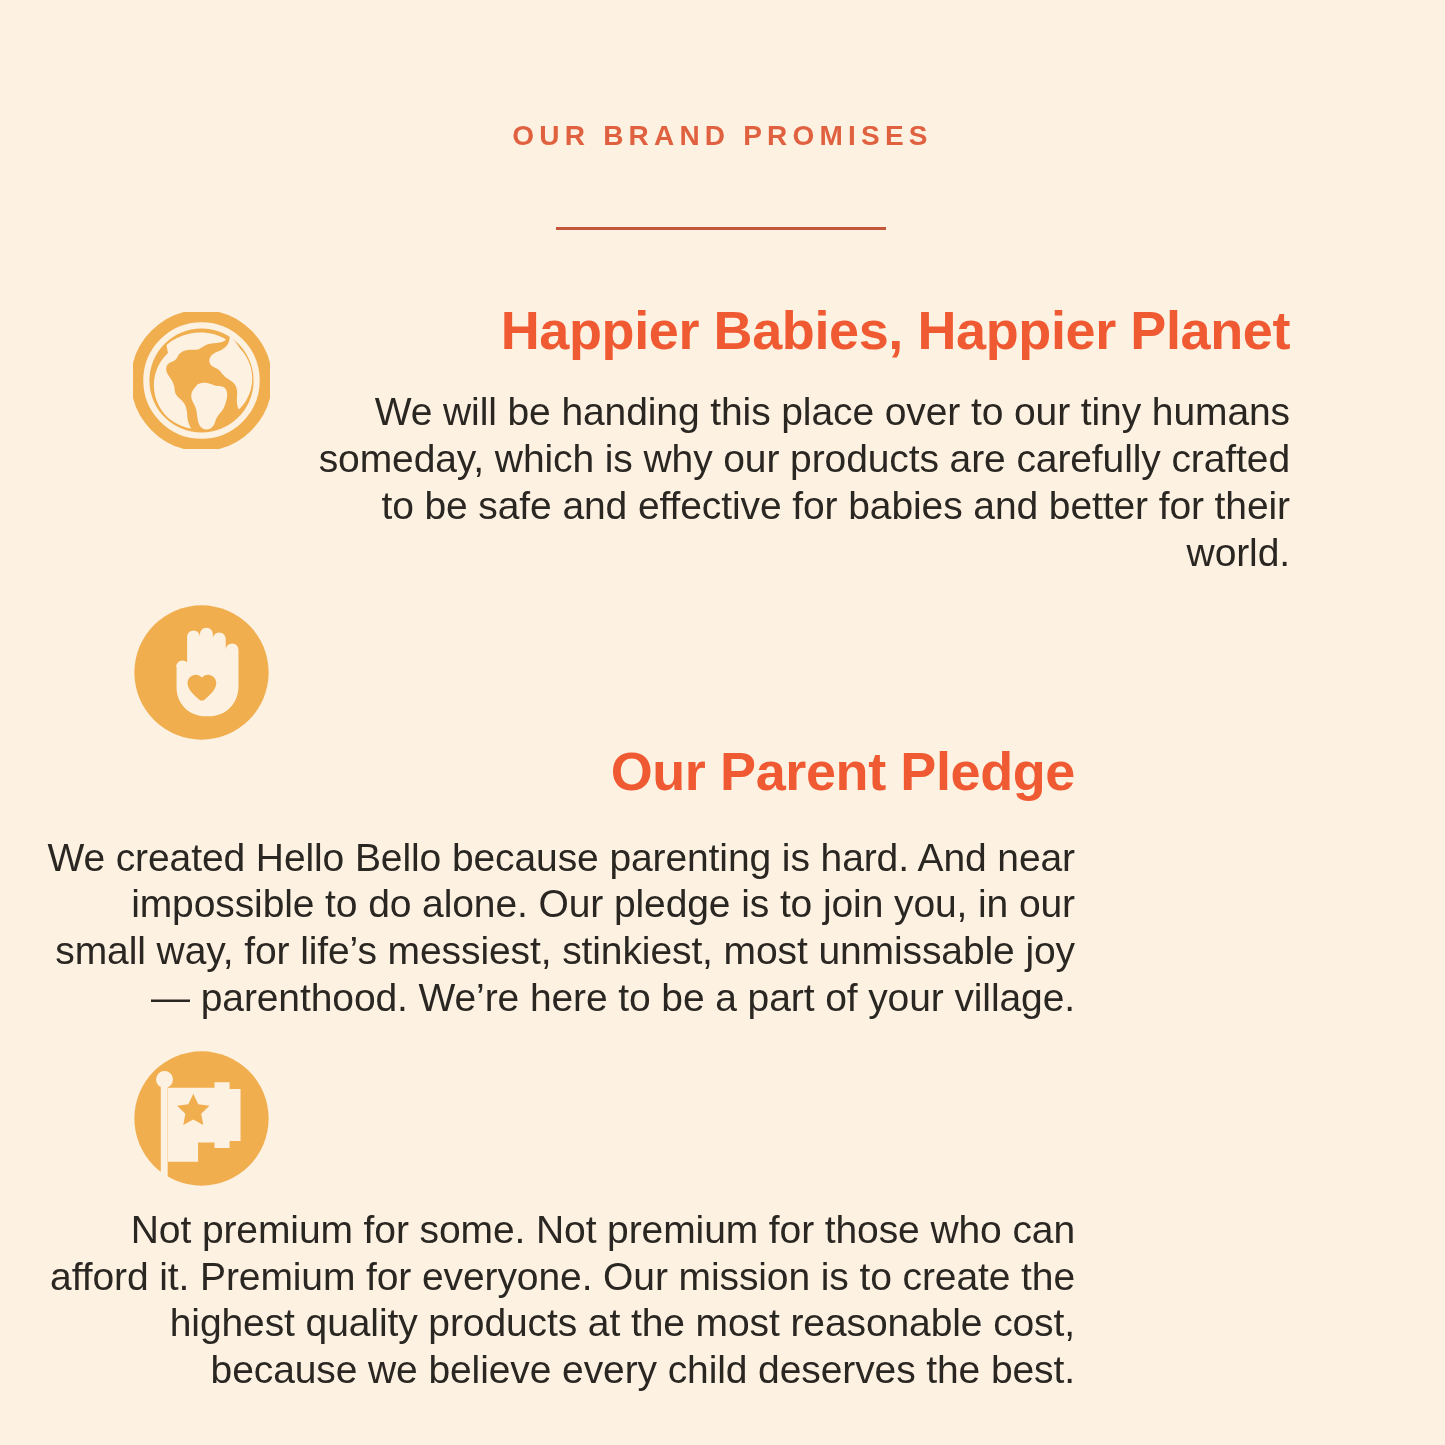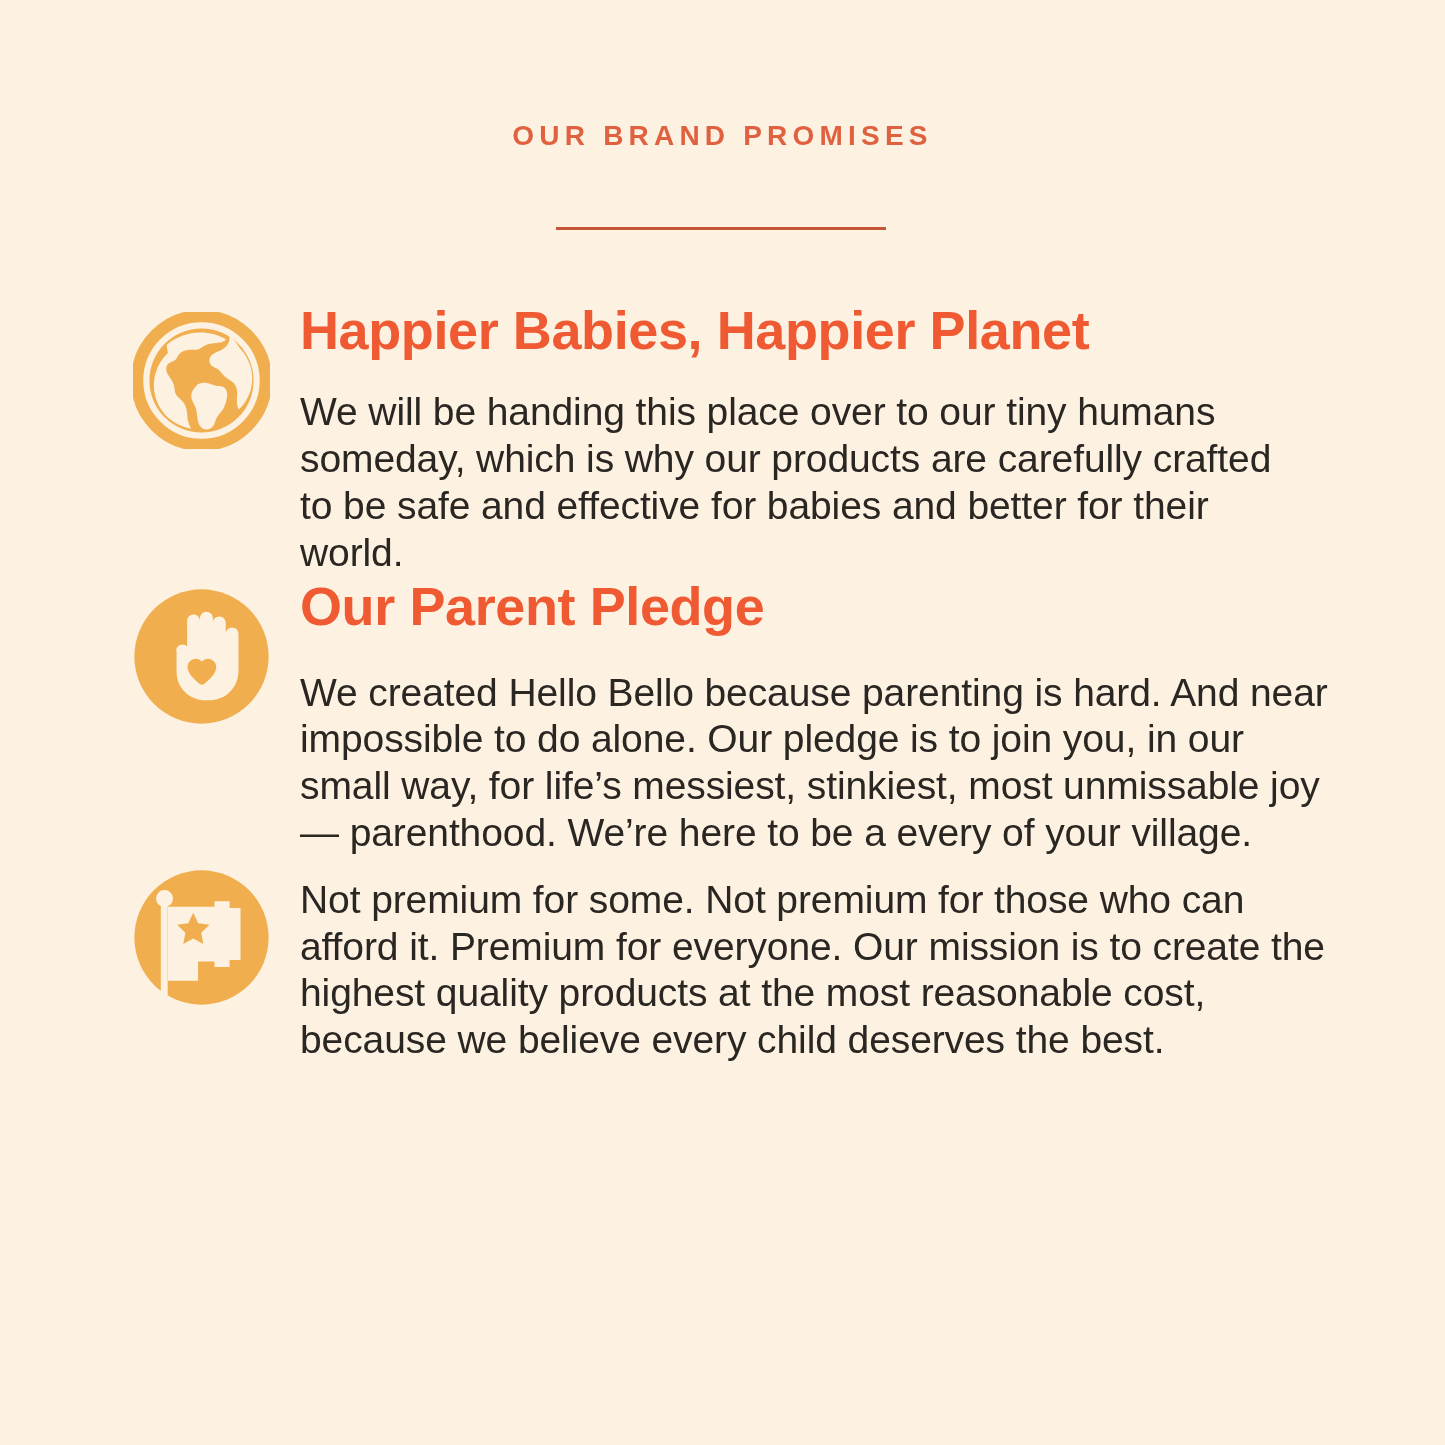--- a/index.html
+++ b/index.html
@@ -43,22 +43,23 @@
   .promises {
     position:absolute;
     top:300px;
     left:0;
     width:1445px;
   }
   .promise {
     position:relative;
     display:flex;
     align-items:flex-start;
-  }
-  .promise + .promise { margin-top:0; }
+    text-align:right;
+  }
+  .promise + .promise { margin-top:16px;flex-direction:column; }
 
   .icon-slot {
     width:137px;
     min-width:137px;
     height:137px;
     margin-left:133px;
     margin-top:12px;
   }
   .icon-slot svg { display:block; width:137px; height:137px; }
 
@@ -213,21 +214,21 @@
             c0-3.4 2.7-6.1 6.0-6.1
             c1.8 0 3.4 0.8 4.5 2.1
             c1.1-1.3 2.7-2.1 4.5-2.1
             c3.3 0 6.0 2.7 6.0 6.1
             c0 5.1-6.2 10.2-8.8 12.3
             c-0.4 0.3-0.9 0.5-1.4 0.5z"></path>
         </svg>
       </div>
       <div class="promise-body">
         <div class="promise-title">Our Parent Pledge</div>
-        <div class="promise-text">We created Hello Bello because parenting is hard. And near impossible to do alone. Our pledge is to join you, in our small way, for life’s messiest, stinkiest, most unmissable joy — parenthood. We’re here to be a every of your village.</div>
+        <div class="promise-text">We created Hello Bello because parenting is hard. And near impossible to do alone. Our pledge is to join you, in our small way, for life’s messiest, stinkiest, most unmissable joy — parenthood. We’re here to be a part of your village.</div>
       </div>
     </div>
 
     <div class="promise row-3">
       <div class="icon-slot">
         <svg viewBox="0 0 100 100" xmlns="http://www.w3.org/2000/svg">
           <circle cx="50" cy="50" r="49" fill="#F0AE4E"></circle>
           <circle cx="23.0" cy="21.5" r="6.2" fill="#FDF1E2"></circle>
           <rect x="20.3" y="21.0" width="5.0" height="78.0" fill="#FDF1E2"></rect>
           <path fill="#FDF1E2" d="M25.5 27.5

